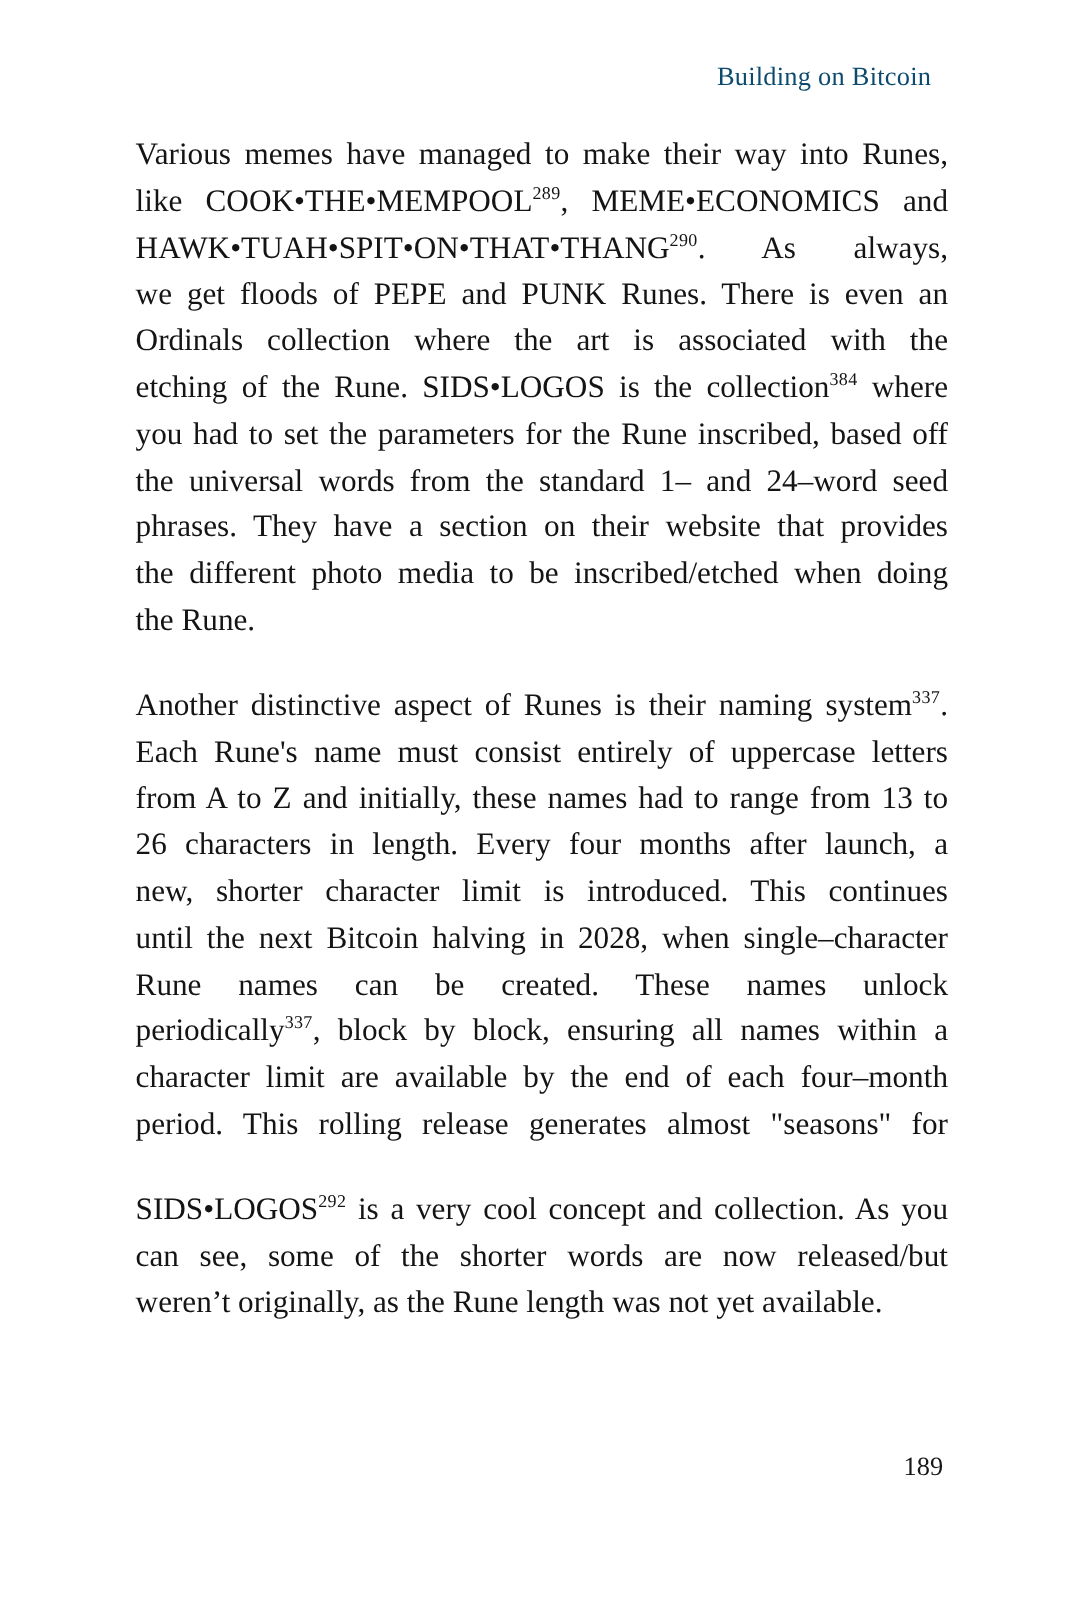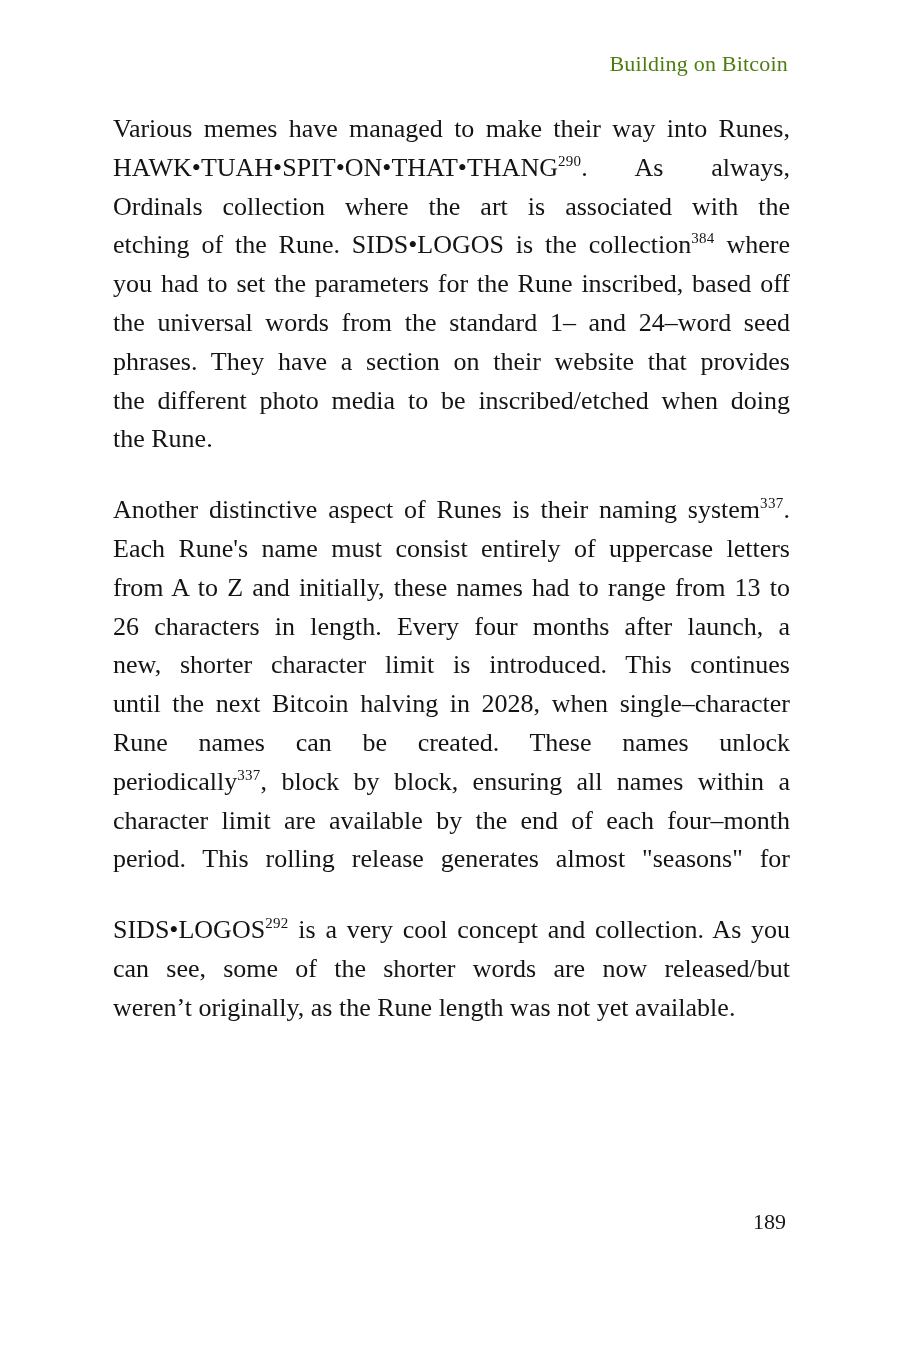--- a/index.html
+++ b/index.html
@@ -12,25 +12,25 @@
     width: 900px;
     height: 1350px;
     background: #ffffff;
     color: #121212;
     font-family: "Liberation Serif", "DejaVu Serif", serif;
     overflow: hidden;
   }
   .running-header {
     position: absolute;
     top: 51px;
-    right: 112px;
+    right: 124px;
     font-size: 22px;
     line-height: 26px;
     letter-spacing: 0.2px;
-    color: #4d7c0f;
+    color: #0c4a6e;
   }
   .content {
     position: absolute;
     top: 110px;
     left: 112px;
     width: 678px;
   }
   .paragraph {
     margin: 0 0 32px 1px;
   }
@@ -64,21 +64,23 @@
 </head>
 <body>
 
 <div class="page">
 
   <div class="running-header">Building on Bitcoin</div>
 
   <div class="content">
       <div class="paragraph">
         <div class="line"><span>Various memes have managed to make their way into Runes,</span></div>
+        <div class="line"><span>like COOK•THE•MEMPOOL</span><sup class="fnref">289</sup><span>, MEME•ECONOMICS and</span></div>
         <div class="line"><span>HAWK•TUAH•SPIT•ON•THAT•THANG</span><sup class="fnref">290</sup><span>. As always,</span></div>
+        <div class="line"><span>we get floods of PEPE and PUNK Runes. There is even an</span></div>
         <div class="line"><span>Ordinals collection where the art is associated with the</span></div>
         <div class="line"><span>etching of the Rune. SIDS•LOGOS is the collection</span><sup class="fnref">384</sup><span> where</span></div>
         <div class="line"><span>you had to set the parameters for the Rune inscribed, based off</span></div>
         <div class="line"><span>the universal words from the standard 1– and 24–word seed</span></div>
         <div class="line"><span>phrases. They have a section on their website that provides</span></div>
         <div class="line"><span>the different photo media to be inscribed/etched when doing</span></div>
         <div class="line no-justify"><span>the Rune.</span></div>
       </div>
       <div class="paragraph">
         <div class="line"><span>Another distinctive aspect of Runes is their naming system</span><sup class="fnref">337</sup><span>.</span></div>

